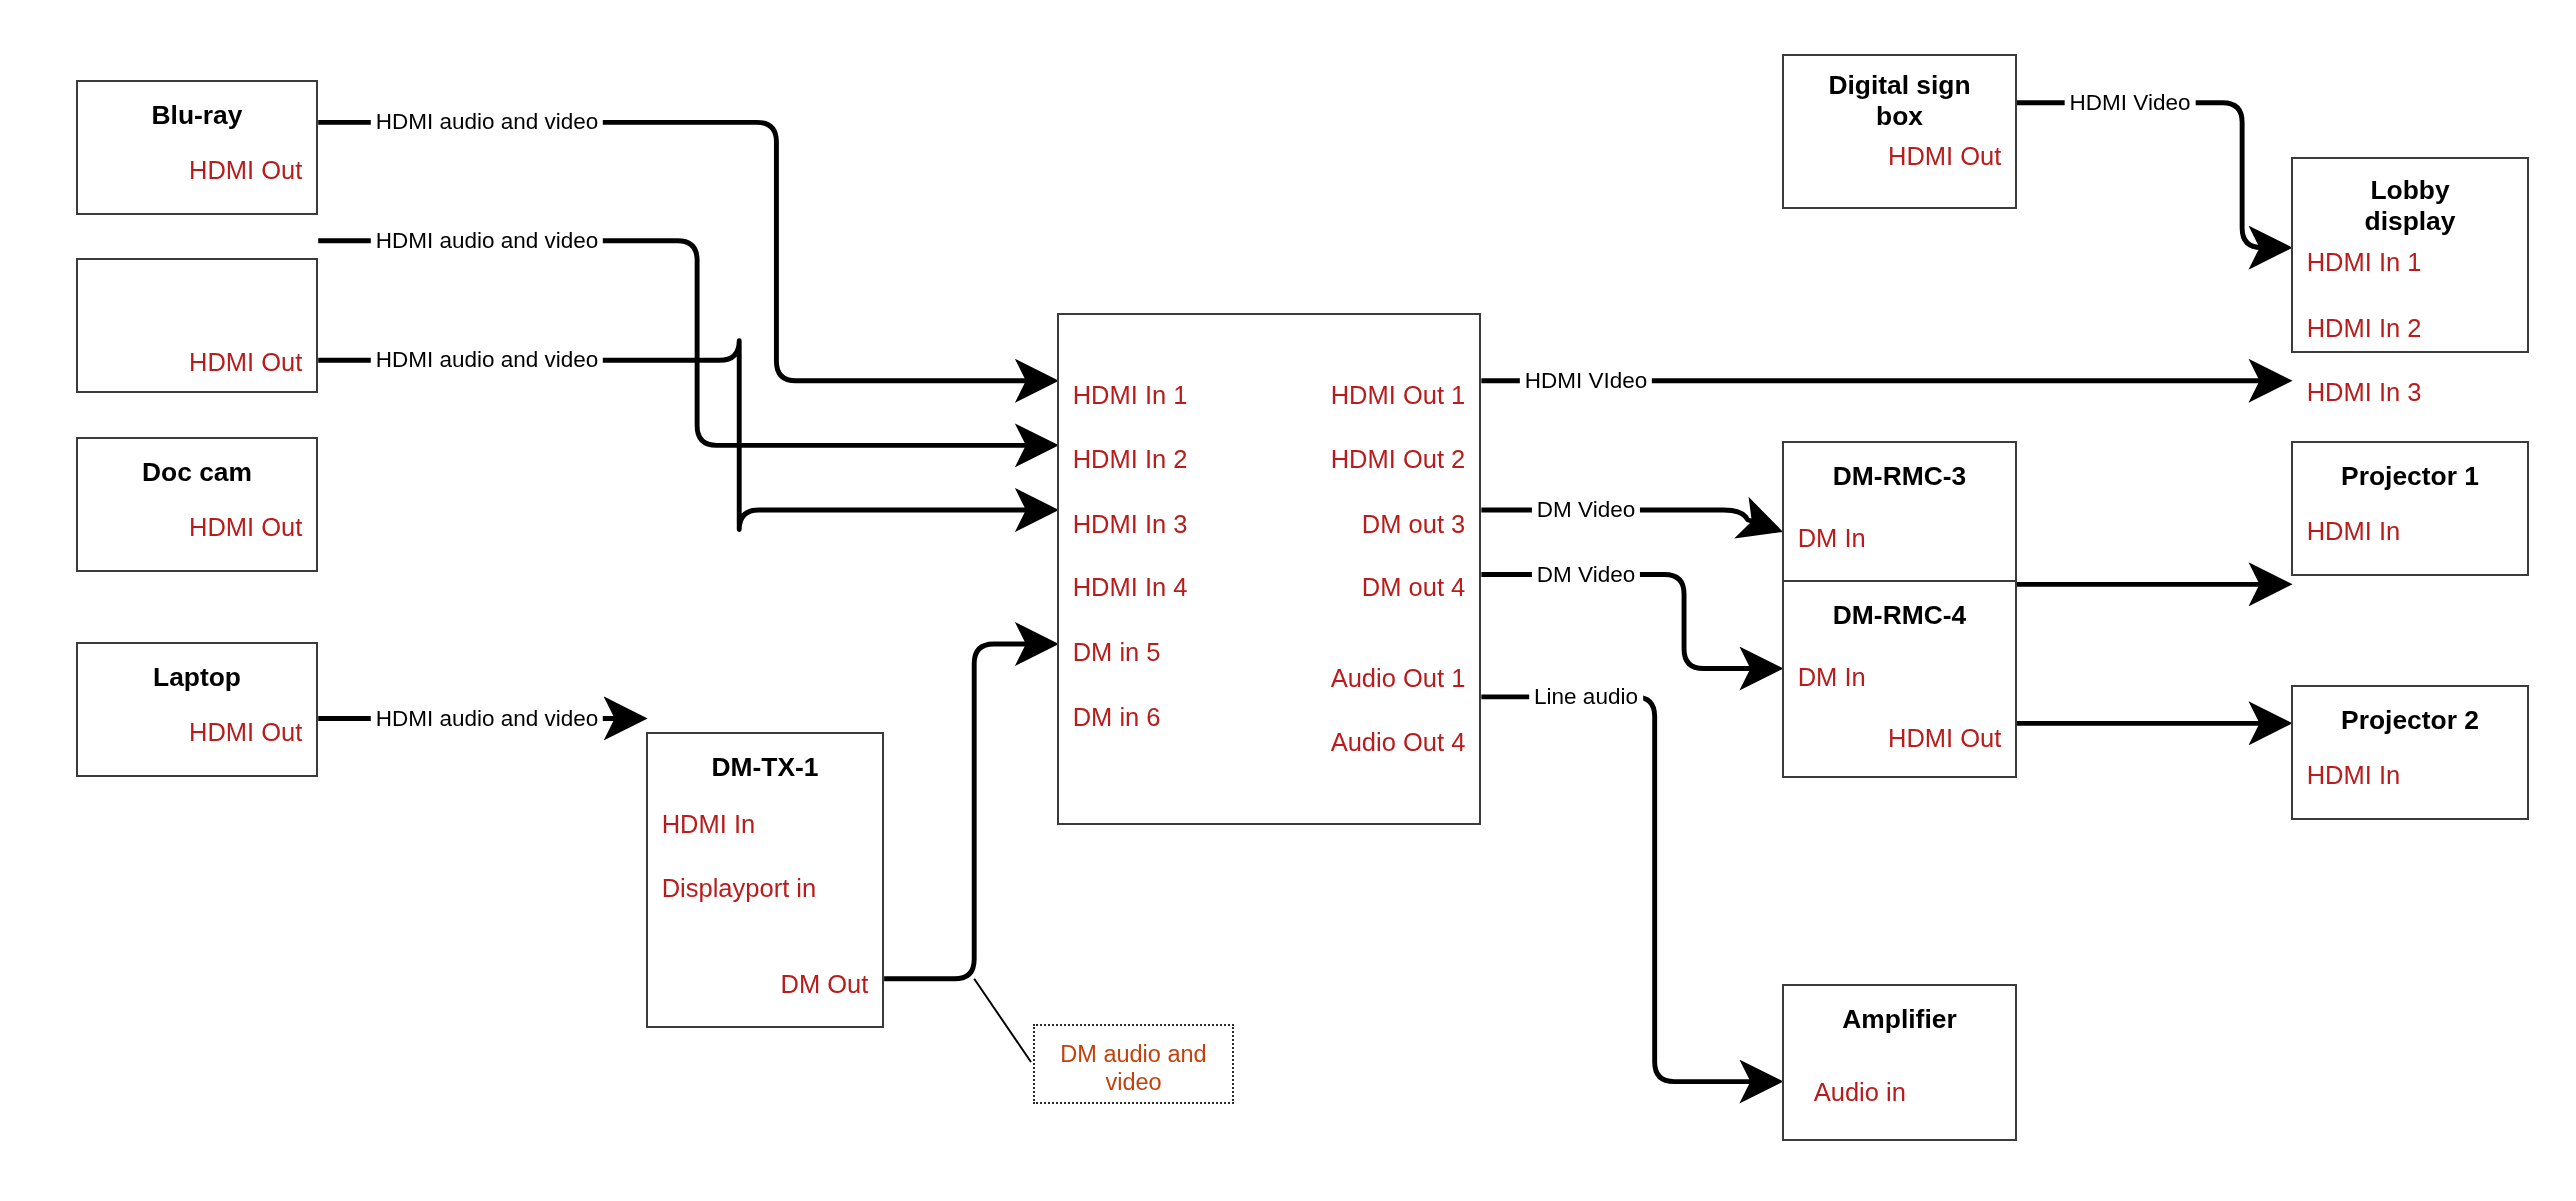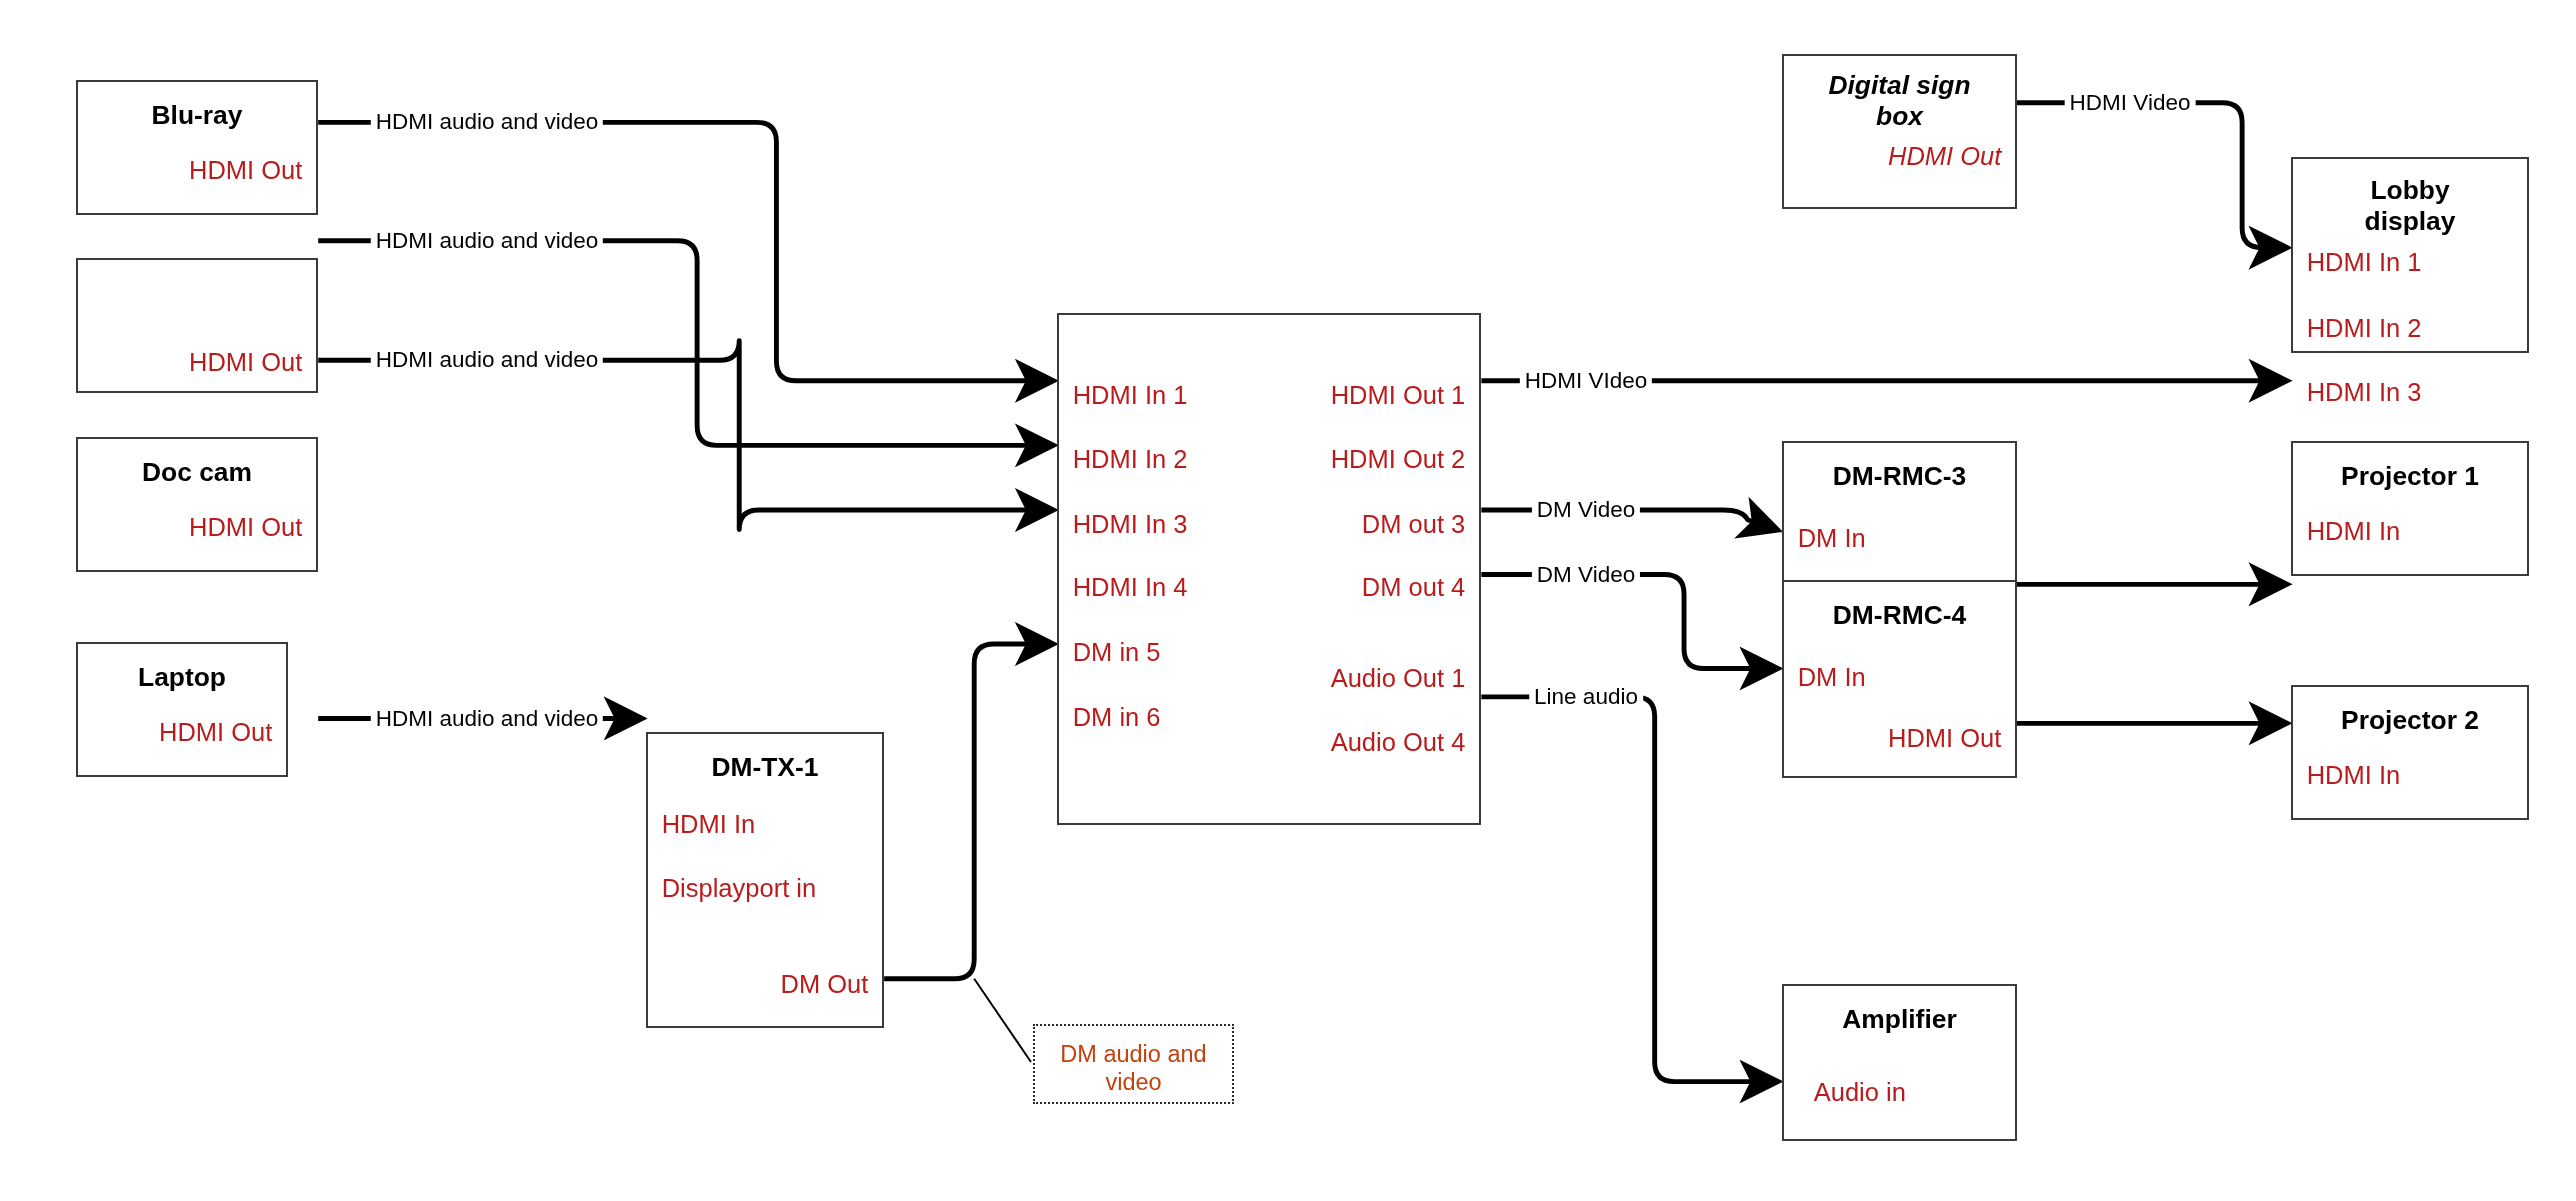--- a/index.html
+++ b/index.html
@@ -106,21 +106,21 @@
         <div class="node-title" style="top: 17.6px;">Blu-ray</div>
         <div class="port right" style="top: 76px;">HDMI Out</div>
       </div>
       <div class="node" style="left: 76px; top: 258px; width: 242px; height: 135px;">
         <div class="port right" style="top: 90px;">HDMI Out</div>
       </div>
       <div class="node" style="left: 76px; top: 437px; width: 242px; height: 135px;">
         <div class="node-title" style="top: 17.6px;">Doc cam</div>
         <div class="port right" style="top: 76px;">HDMI Out</div>
       </div>
-      <div class="node" style="left: 76px; top: 642px; width: 212px; height: 135px;">
+      <div class="node" style="left: 76px; top: 642px; width: 242px; height: 135px;">
         <div class="node-title" style="top: 17.6px;">Laptop</div>
         <div class="port right" style="top: 76px;">HDMI Out</div>
       </div>
       <div class="node" style="left: 646px; top: 732px; width: 238px; height: 296px;">
         <div class="node-title" style="top: 17.6px;">DM-TX-1</div>
         <div class="port left" style="top: 78px;">HDMI In</div>
         <div class="port left" style="top: 142px;">Displayport in</div>
         <div class="port right" style="top: 238px;">DM Out</div>
       </div>
       <div class="node" style="left: 1057px; top: 313px; width: 424px; height: 512px;">
@@ -130,21 +130,21 @@
         <div class="port left" style="top: 260px;">HDMI In 4</div>
         <div class="port left" style="top: 325px;">DM in 5</div>
         <div class="port left" style="top: 390px;">DM in 6</div>
         <div class="port right" style="top: 68px;">HDMI Out 1</div>
         <div class="port right" style="top: 132px;">HDMI Out 2</div>
         <div class="port right" style="top: 197px;">DM out 3</div>
         <div class="port right" style="top: 260px;">DM out 4</div>
         <div class="port right" style="top: 351px;">Audio Out 1</div>
         <div class="port right" style="top: 415px;">Audio Out 4</div>
       </div>
-      <div class="node" style="left: 1782px; top: 54px; width: 235px; height: 155px; font-style: italic;">
+      <div class="node" style="left: 1782px; top: 54px; width: 235px; height: 155px;">
         <div class="node-title" style="top: 13.7px;">Digital sign<br>box</div>
         <div class="port right" style="top: 88px;">HDMI Out</div>
       </div>
       <div class="node" style="left: 2291px; top: 157px; width: 238px; height: 196px;">
         <div class="node-title" style="top: 15.7px;">Lobby<br>display</div>
         <div class="port left" style="top: 91px;">HDMI In 1</div>
         <div class="port left" style="top: 157px;">HDMI In 2</div>
         <div class="port left" style="top: 221px;">HDMI In 3</div>
       </div>
       <div class="node" style="left: 1782px; top: 441px; width: 235px; height: 198px;">

